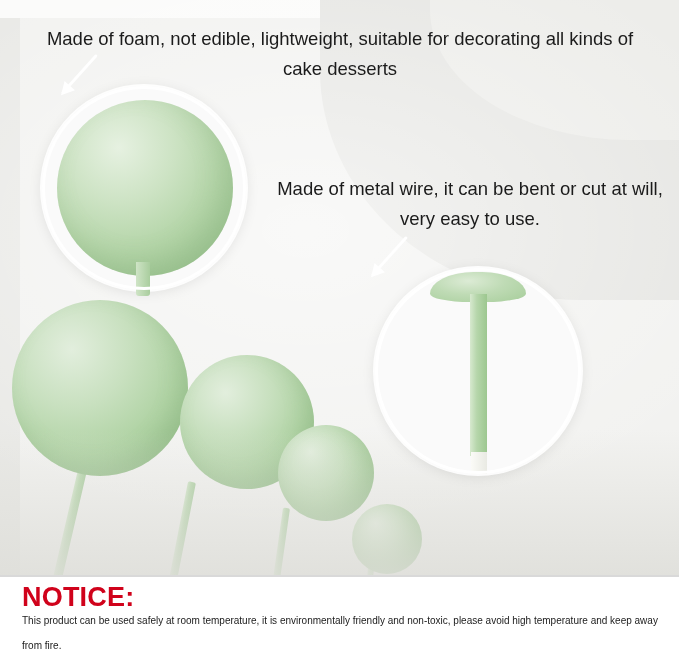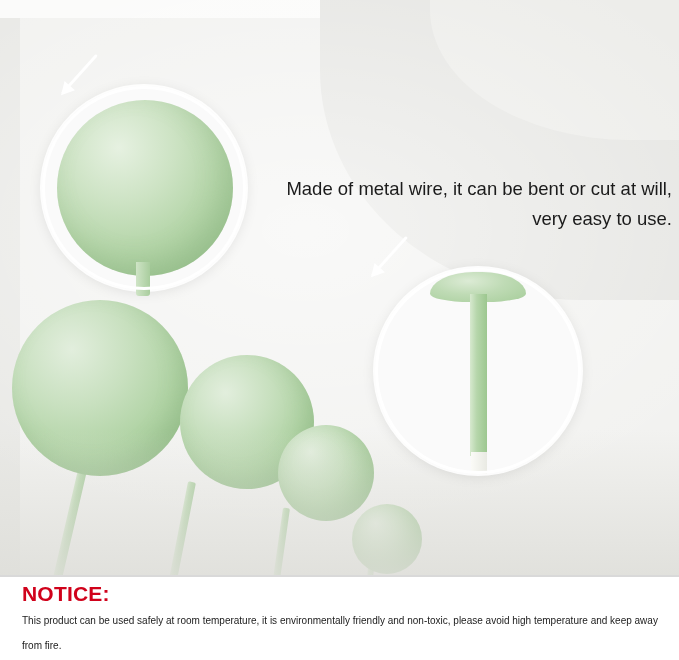--- a/index.html
+++ b/index.html
@@ -167,35 +167,35 @@
     line-height: 30px;
     text-align: center;
   }
   .caption-top {
     left: 40px; top: 24px;
     width: 600px;
   }
   .caption-right {
     left: 268px; top: 174px;
     width: 404px;
-    text-align: right;
+    text-align: center;
   }
 
   .notice-box {
     position: absolute;
     left: 0; top: 575px;
     width: 679px; height: 85px;
     background: #ffffff;
     border-top: 2px solid #d9d9d9;
   }
   .notice-title {
     position: absolute;
     left: 22px; top: 5px;
     color: #d0021b;
-    font-size: 21px;
+    font-size: 27px;
     font-weight: bold;
     letter-spacing: 0.2px;
   }
   .notice-body {
     position: absolute;
     left: 22px; top: 31px;
     width: 645px;
     color: #1b1b1b;
     font-size: 10px;
     line-height: 25px;
@@ -233,20 +233,21 @@
   <div class="callout-ring" style="left:42px; top:86px; width:198px; height:198px;"></div>
   <div class="arrow" style="left:62px; top:92px; width:52px; transform: rotate(-48deg);"></div>
 
   <div class="callout callout-right"></div>
   <div class="zoom-head"></div>
   <div class="zoom-head-rod"></div>
   <div class="zoom-head-tip"></div>
   <div class="callout-ring" style="left:375px; top:268px; width:200px; height:200px;"></div>
   <div class="arrow" style="left:372px; top:274px; width:52px; transform: rotate(-48deg);"></div>
 
+  <div class="caption caption-top">Made of foam, not edible, lightweight, suitable for decorating all kinds of cake desserts</div>
   <div class="caption caption-right">Made of metal wire, it can be bent or cut at will, very easy to use.</div>
 
   <div class="notice-box">
     <div class="notice-title">NOTICE:</div>
     <div class="notice-body">This product can be used safely at room temperature, it is environmentally friendly and non-toxic, please avoid high temperature and keep away from fire.</div>
   </div>
 
 </div>
 
 </body></html>

